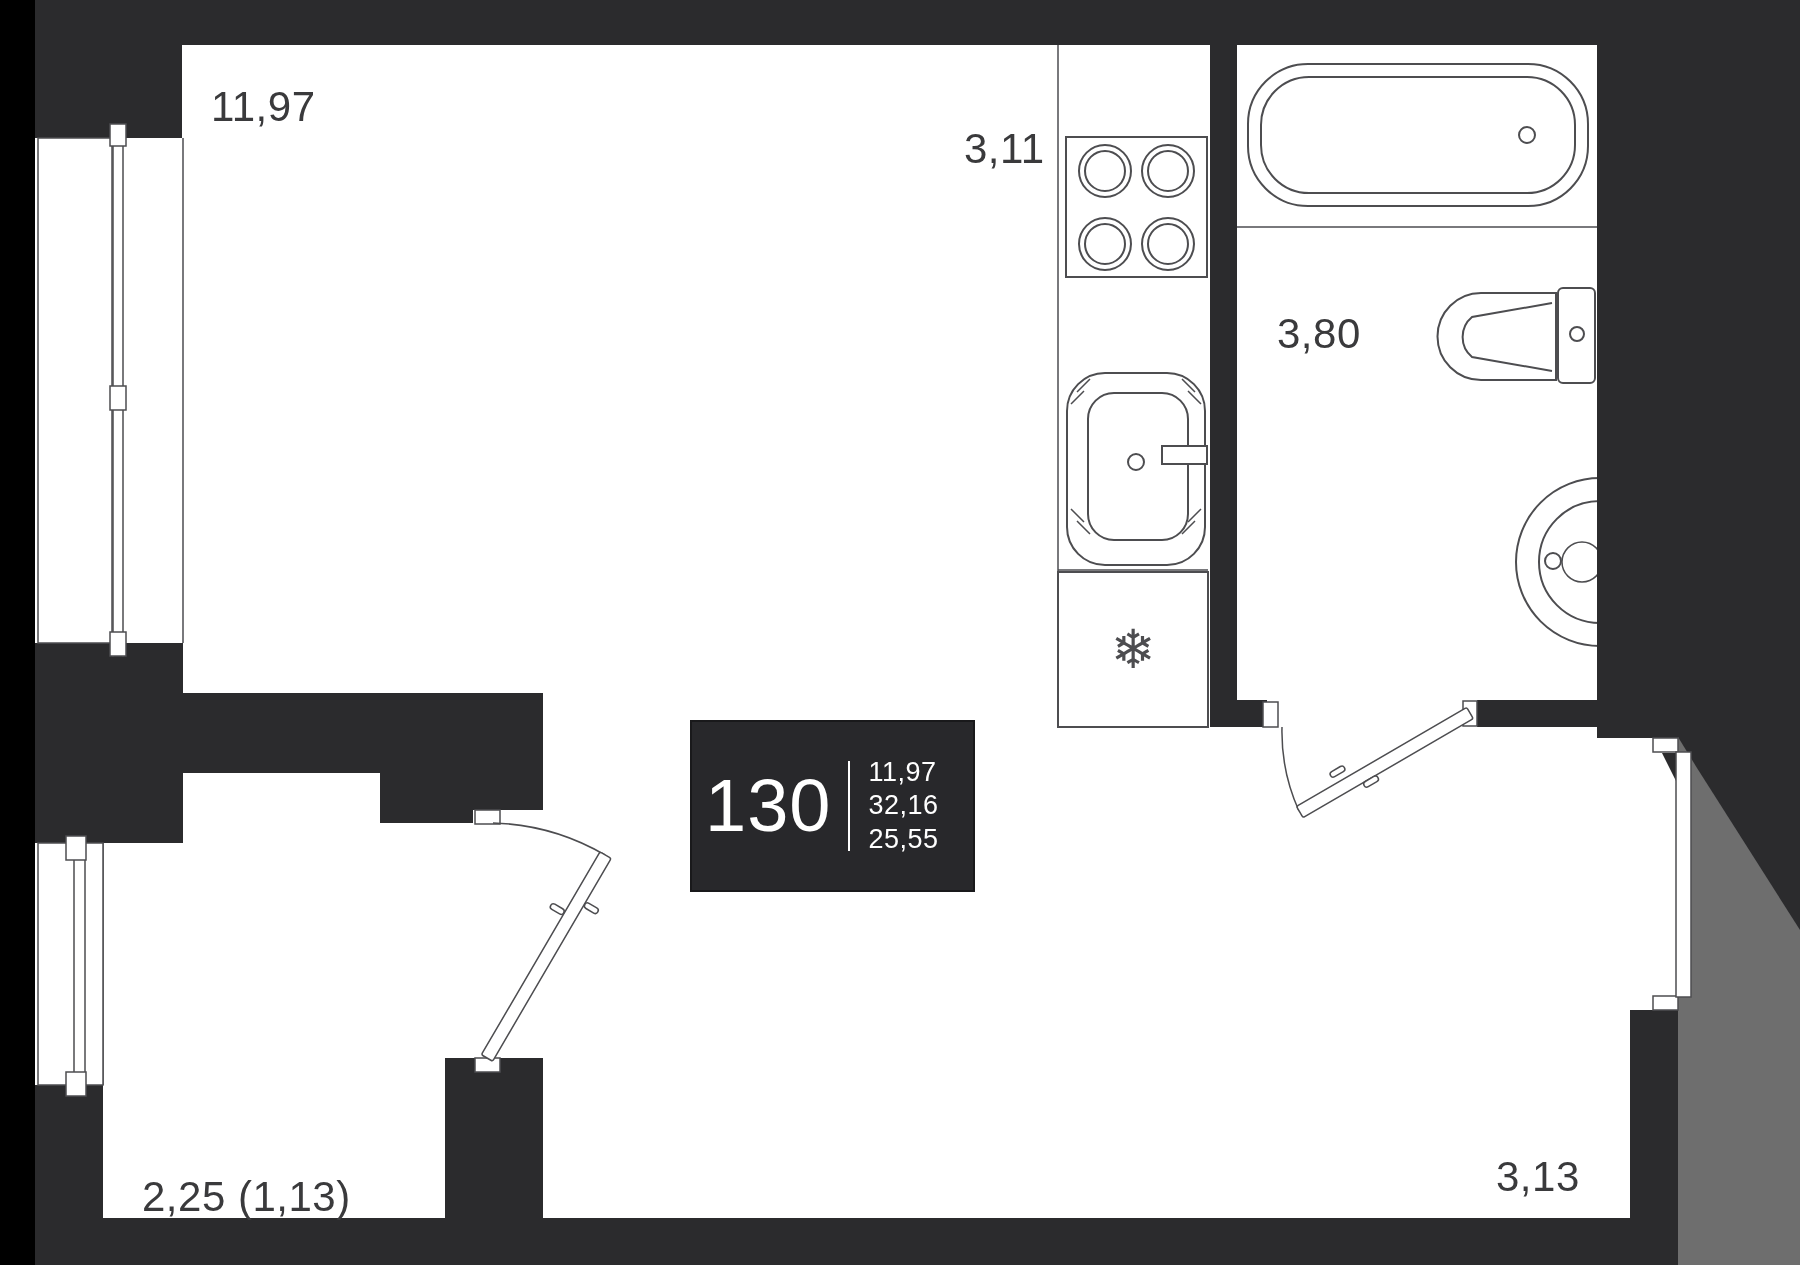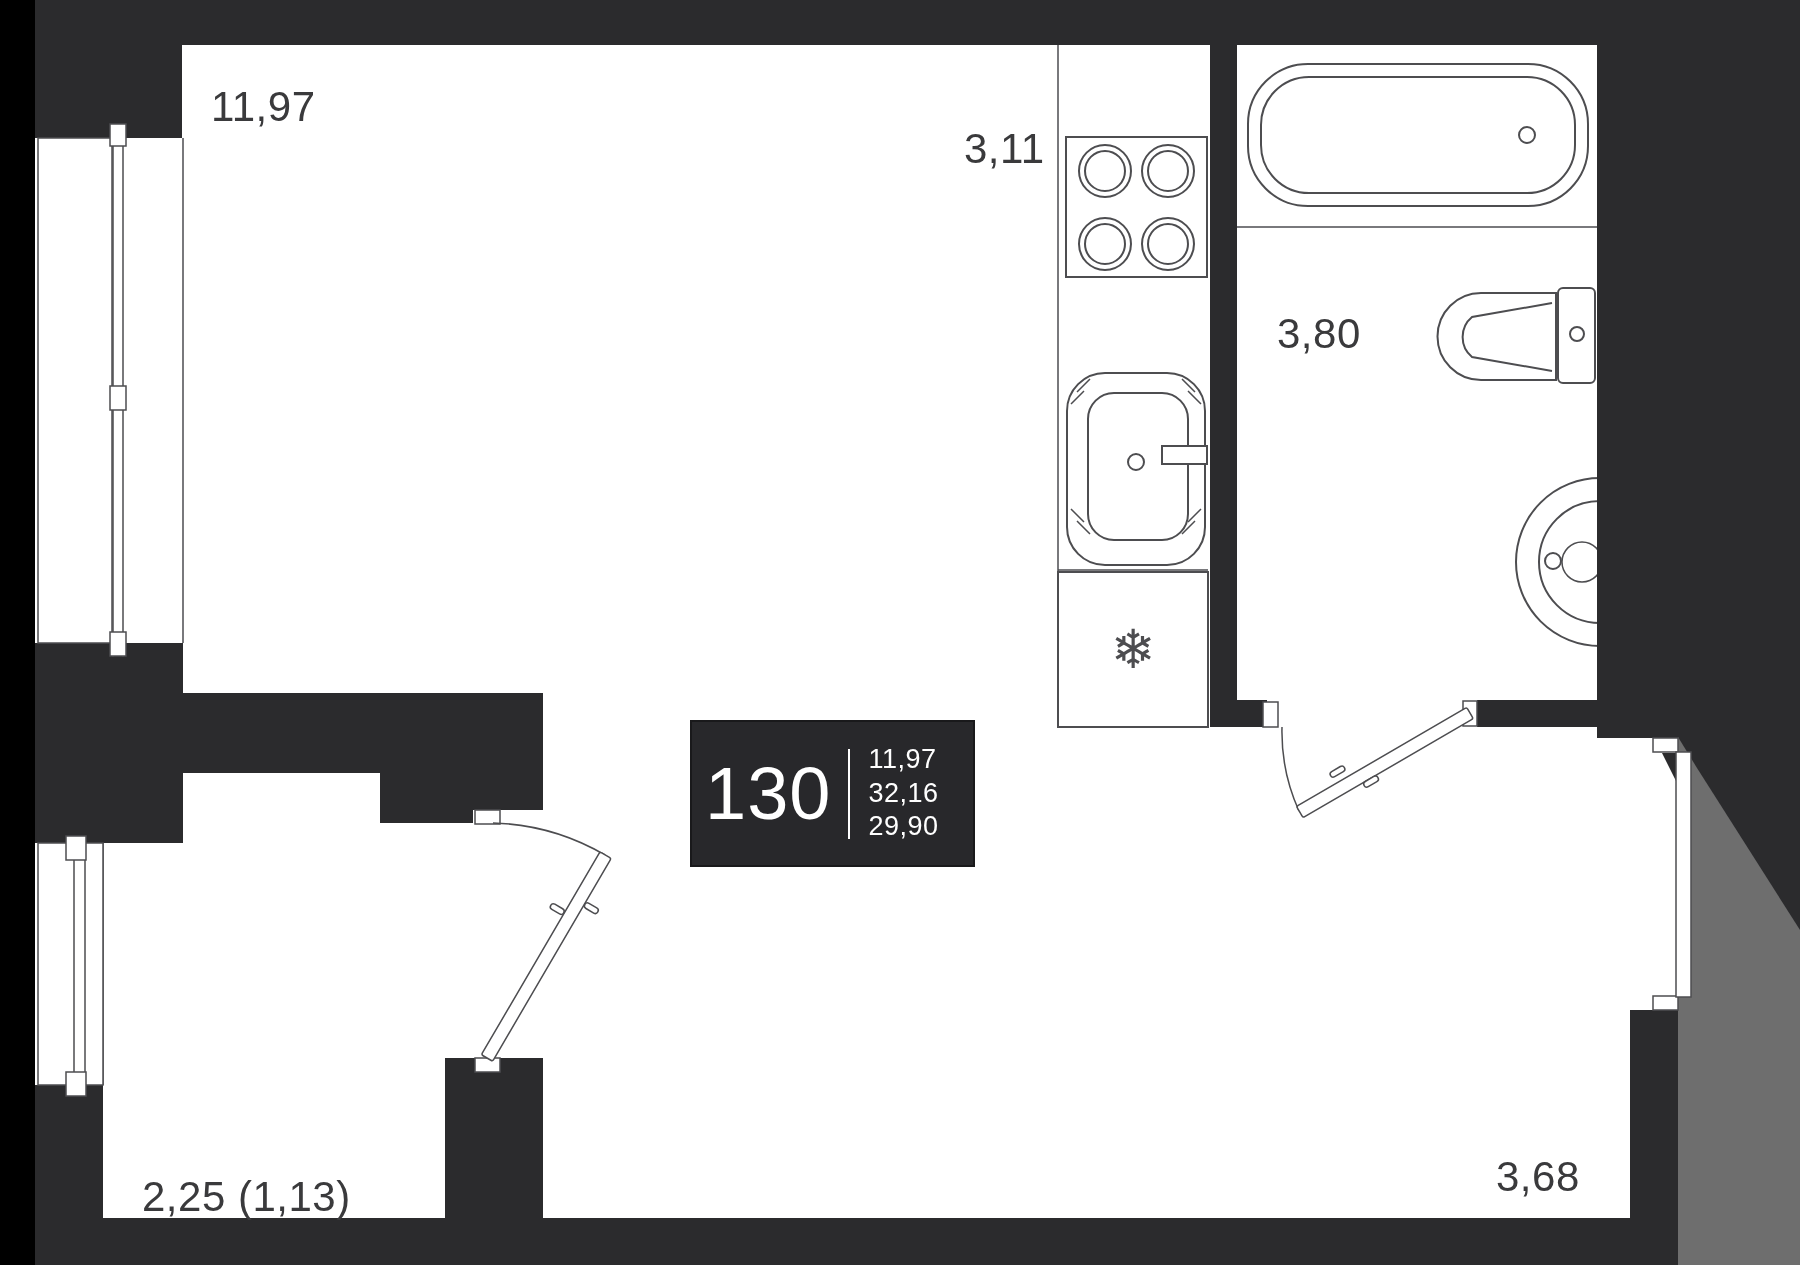--- a/index.html
+++ b/index.html
@@ -13,21 +13,21 @@
   .wall{fill:var(--wall);stroke:none;}
   .blk{fill:var(--black);stroke:none;}
   .ext{fill:var(--exterior);stroke:none;}
   .fix{fill:#fff;stroke:var(--outline);stroke-width:2;}
   .fixt{fill:#fff;stroke:var(--outline);stroke-width:1.5;}
   .ln{stroke:var(--outline);stroke-width:2;fill:none;}
   .lnt{stroke:var(--outline);stroke-width:1.5;fill:none;}
   .snow{font:400 54px "DejaVu Sans",sans-serif;fill:var(--outline);}
   .plan-label{position:absolute;font-size:42px;line-height:1;font-weight:400;
               color:var(--text-color);letter-spacing:.5px;white-space:nowrap;}
-  #info-box{position:absolute;left:690px;top:720px;width:285px;height:147px;
+  #info-box{position:absolute;left:690px;top:720px;width:285px;height:172px;
             background:var(--box-bg);border:2px solid #19191b;box-sizing:border-box;
             display:flex;align-items:center;padding-left:13px;color:var(--box-text);}
   .unit-number{font-size:74px;font-weight:300;letter-spacing:1px;line-height:1;}
   .unit-divider{width:2px;height:90px;background:var(--box-text);margin:0 18px 0 17px;}
   .unit-areas{display:flex;flex-direction:column;justify-content:center;
               font-size:27px;line-height:33.5px;letter-spacing:.5px;}
 </style>
 </head>
 <body>
 
@@ -155,24 +155,24 @@
 
     <g>
       <rect class="fixt" x="1676" y="752" width="15" height="245"></rect>
     </g>
   </svg>
 
   <div class="plan-label" style="left:211px;top:86px">11,97</div>
   <div class="plan-label" style="left:964px;top:128px">3,11</div>
   <div class="plan-label" style="left:1277px;top:313px">3,80</div>
   <div class="plan-label" style="left:142px;top:1176px">2,25 (1,13)</div>
-  <div class="plan-label" style="left:1496px;top:1156px">3,68</div>
+  <div class="plan-label" style="left:1496px;top:1156px">3,13</div>
 
   <div id="info-box">
     <div class="unit-number">130</div>
     <div class="unit-divider"></div>
     <div class="unit-areas">
       <div>11,97</div>
       <div>32,16</div>
-      <div>29,90</div>
+      <div>25,55</div>
     </div>
   </div>
 </div>
 
 </body></html>

